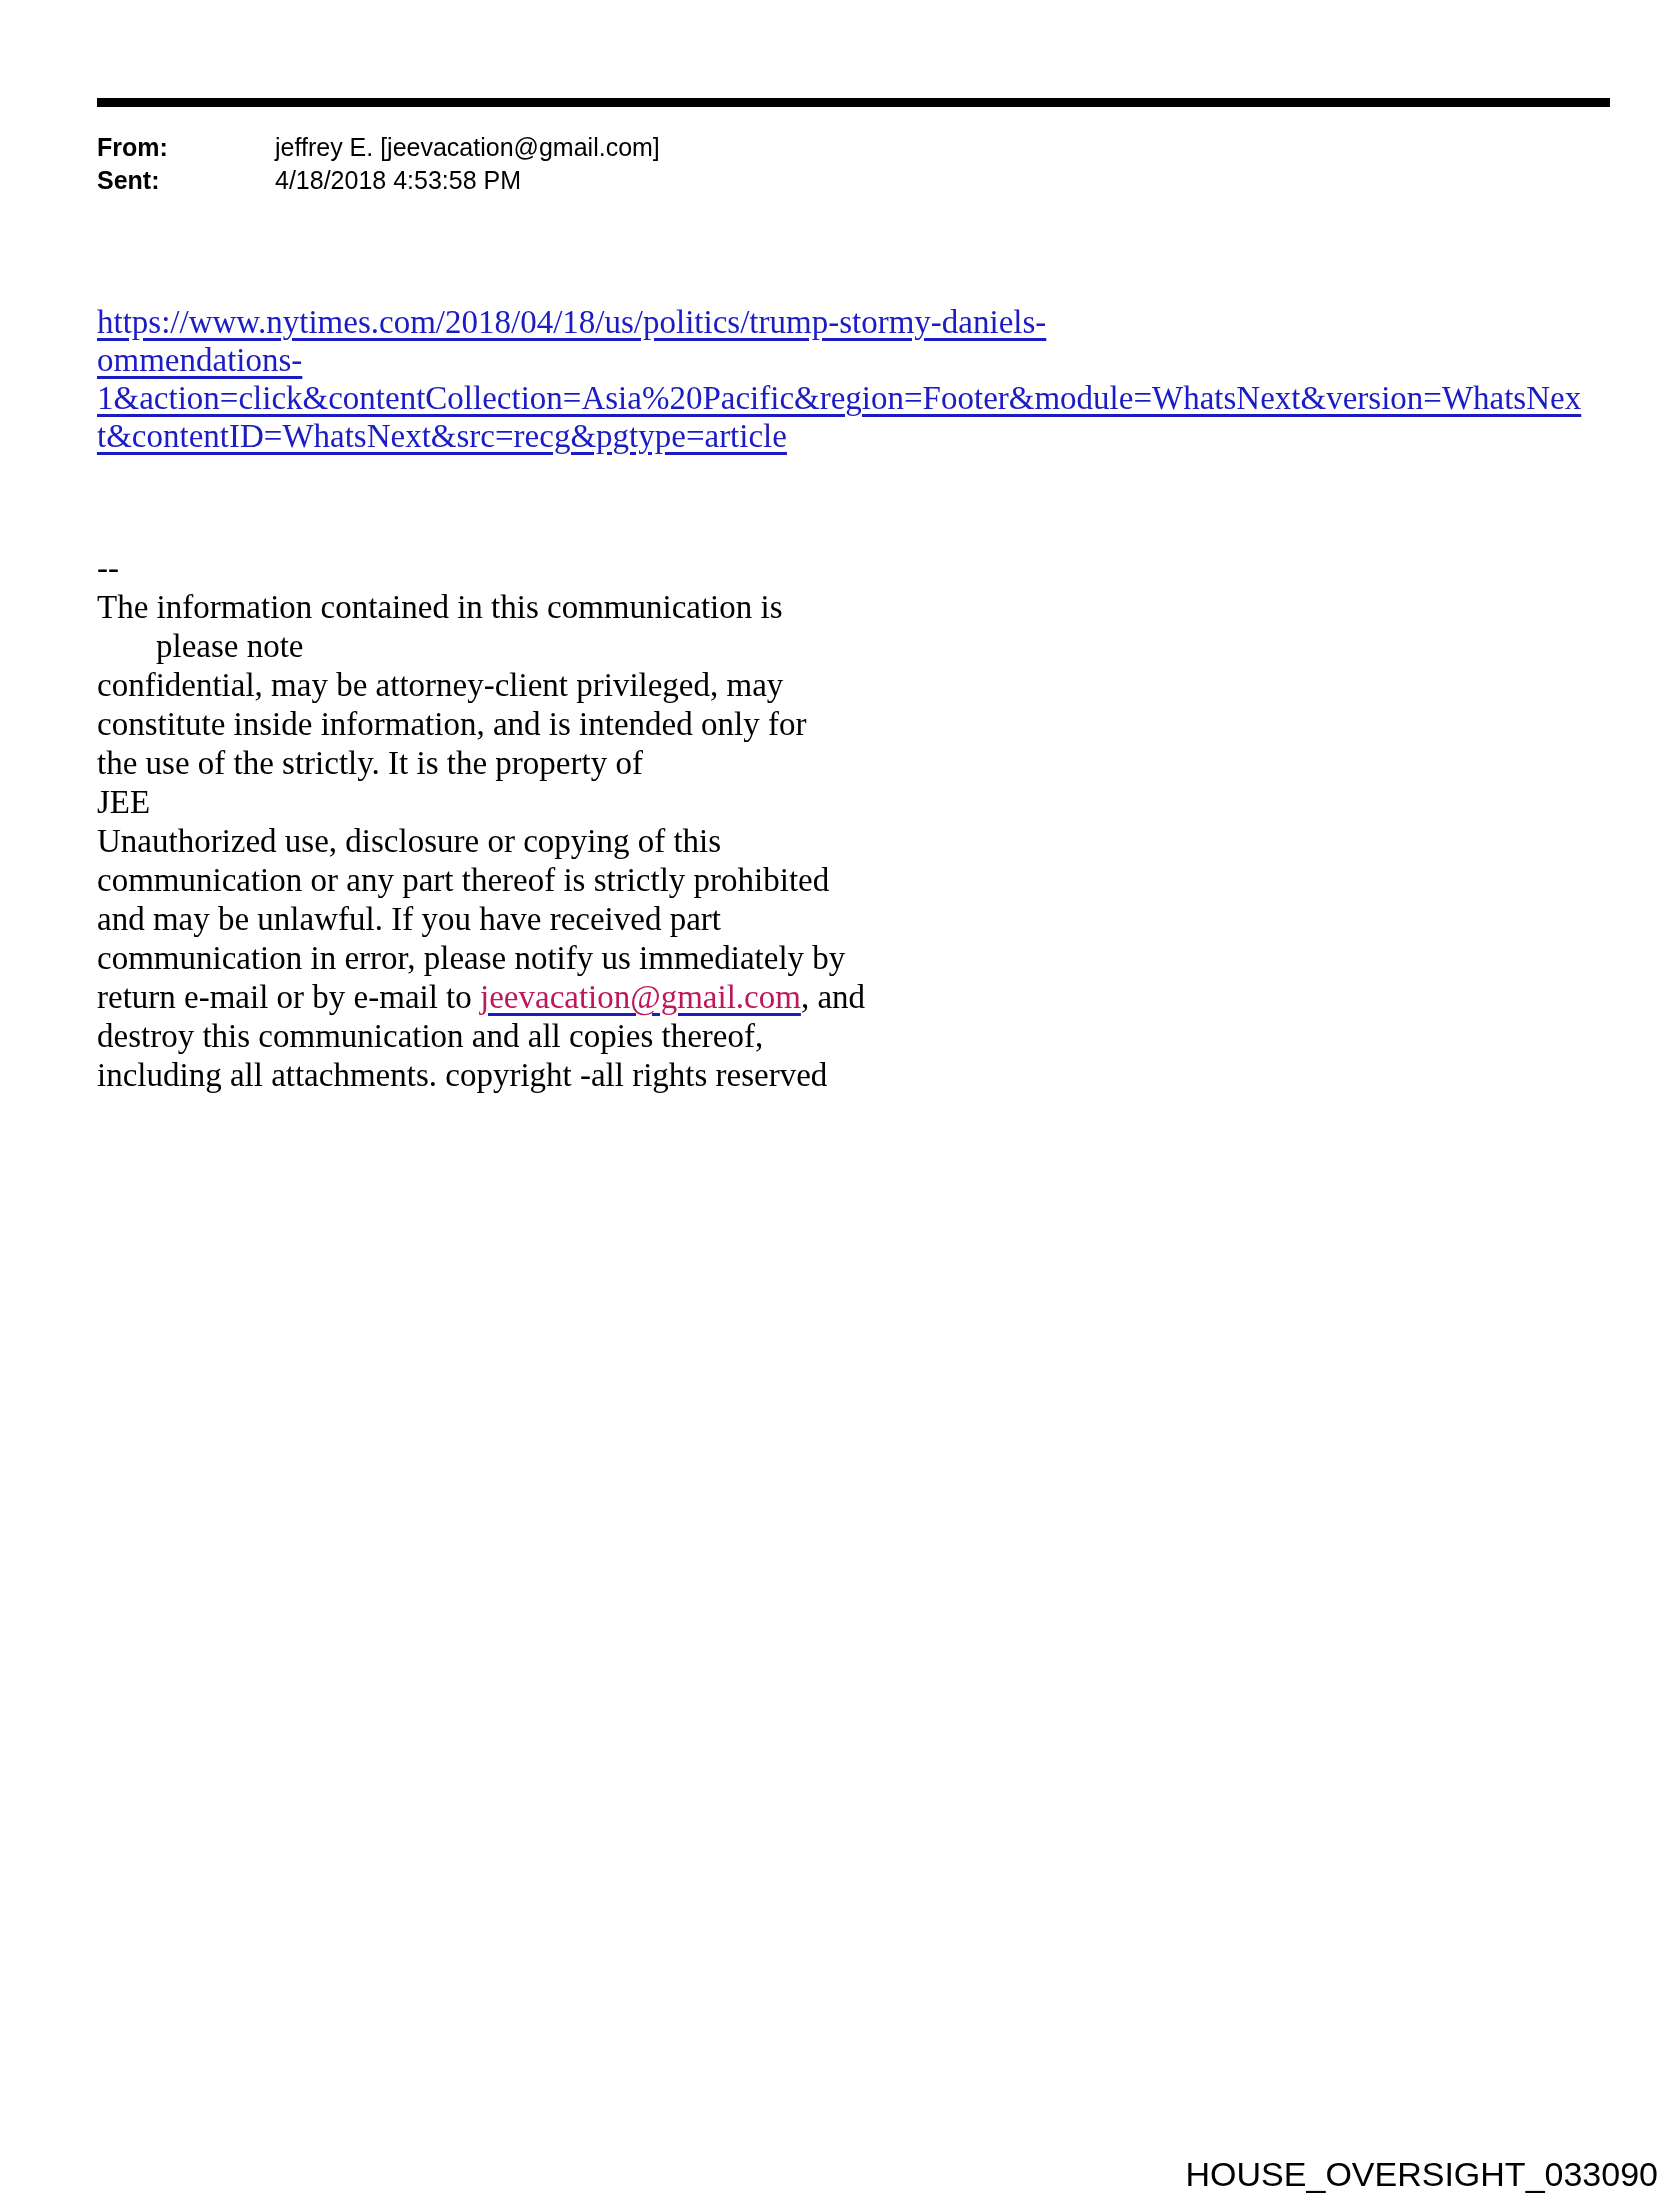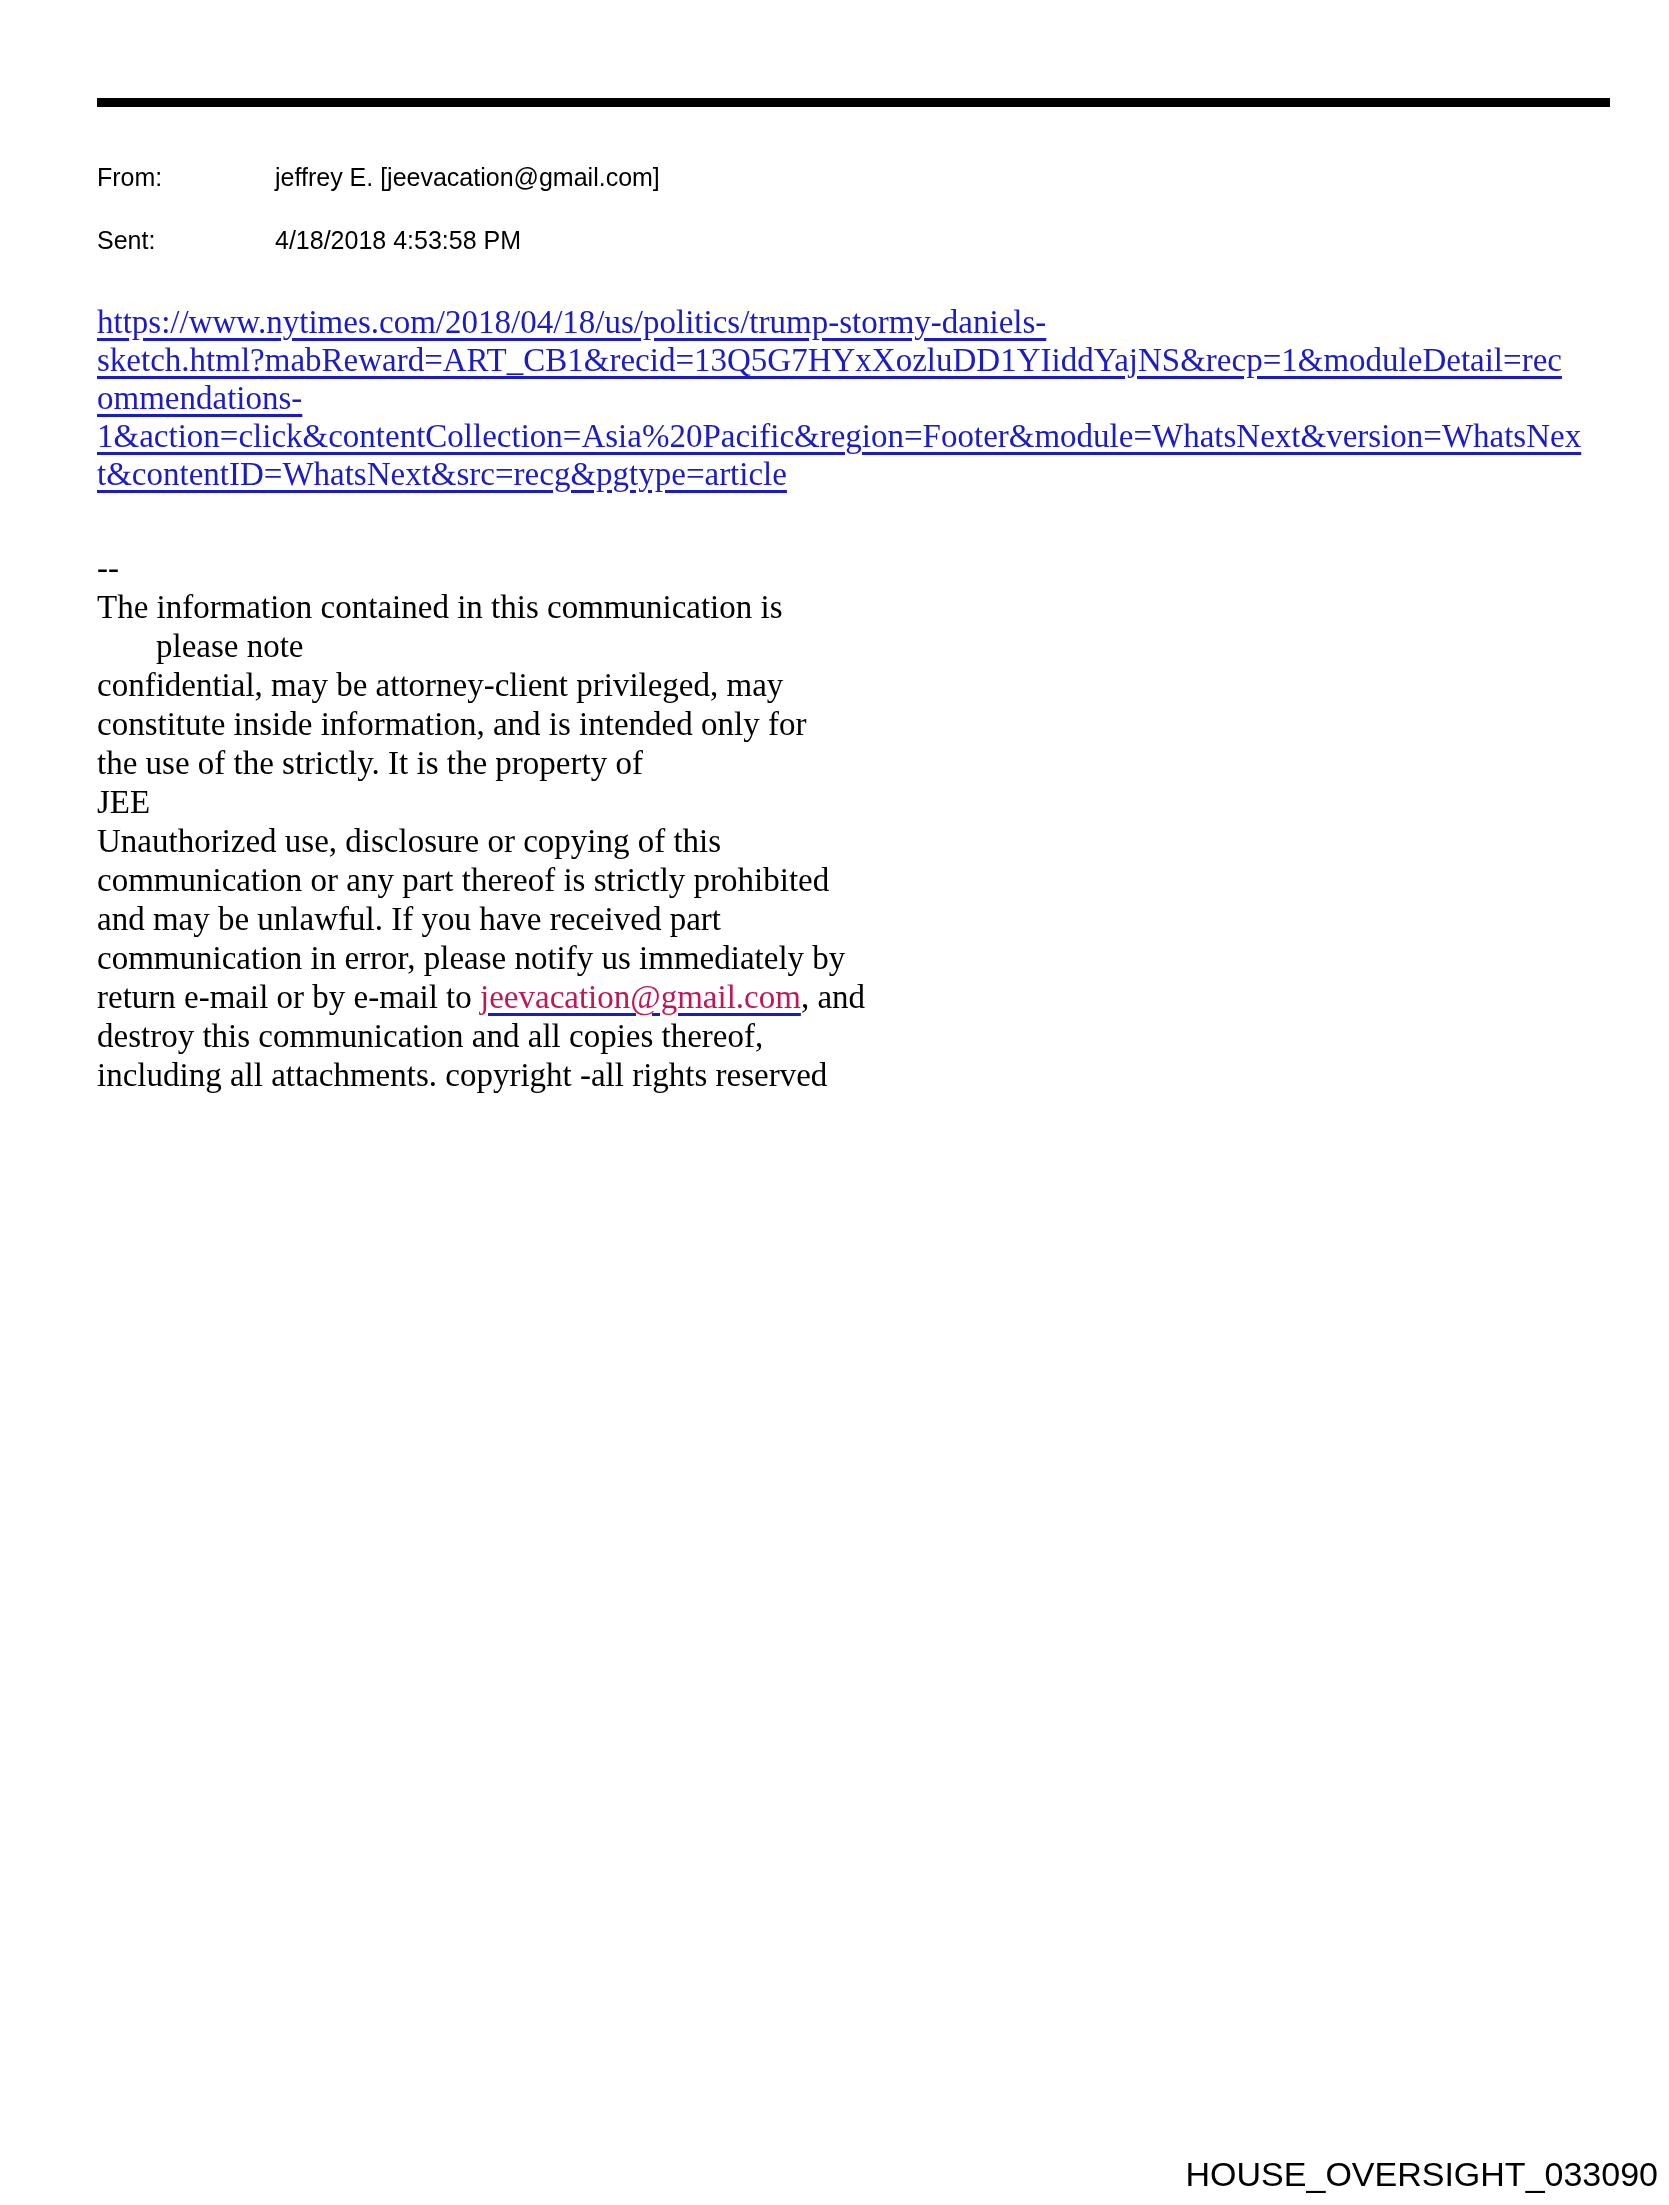--- a/index.html
+++ b/index.html
@@ -32,22 +32,21 @@
     left: 97px;
     top: 131px;
     font-family: "Liberation Sans", sans-serif;
     font-size: 25px;
     line-height: 33px;
   }
   .hdr-row { white-space: nowrap; }
   .hdr-label {
     display: inline-block;
     width: 178px;
-    font-weight: normal;
-    margin-top: 30px;
+    font-weight: bold;
   }
   .redaction-box {
     display: inline-block;
     width: 367px;
     height: 30px;
     background: #000000;
     vertical-align: -6.5px;
     margin-left: 9.2px;
   }
   .redaction-bracket {
@@ -117,21 +116,20 @@
     <span class="hdr-label">From:</span><span>jeffrey E. [jeevacation@gmail.com]</span>
   </div>
   <div class="hdr-row">
     <span class="hdr-label">Sent:</span><span>4/18/2018 4:53:58 PM</span>
   </div>
 </div>
 
 <div class="url-block">
   <a href="#">
     <div class="link-line">https://www.nytimes.com/2018/04/18/us/politics/trump-stormy-daniels-</div>
-    <div class="link-line">sketch.html?mabReward=ART_CB1&amp;recid=13Q5G7HYxXozluDD1YIiddYajNS&amp;recp=1&amp;moduleDetail=rec</div>
     <div class="link-line">ommendations-</div>
     <div class="link-line">1&amp;action=click&amp;contentCollection=Asia%20Pacific&amp;region=Footer&amp;module=WhatsNext&amp;version=WhatsNex</div>
     <div class="link-line">t&amp;contentID=WhatsNext&amp;src=recg&amp;pgtype=article</div>
   </a>
 </div>
 
 <div class="disclaimer">
   <div class="disc-line">--</div>
   <div class="disc-line">The information contained in this communication is</div>
   <div class="disc-line note-line">please note</div>

